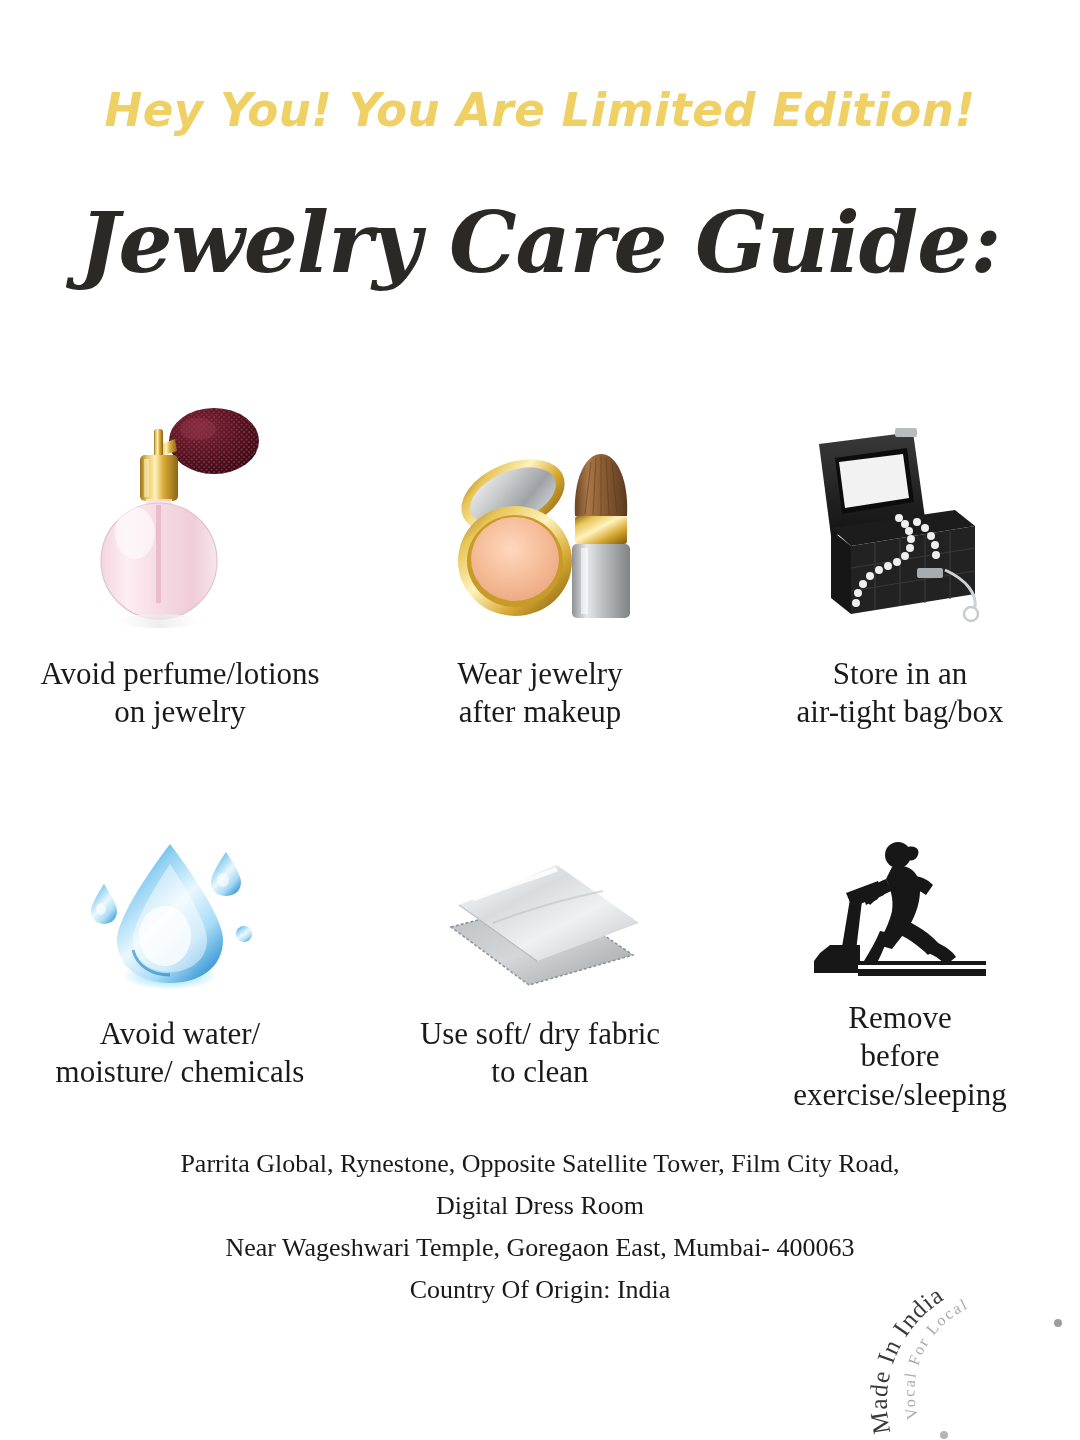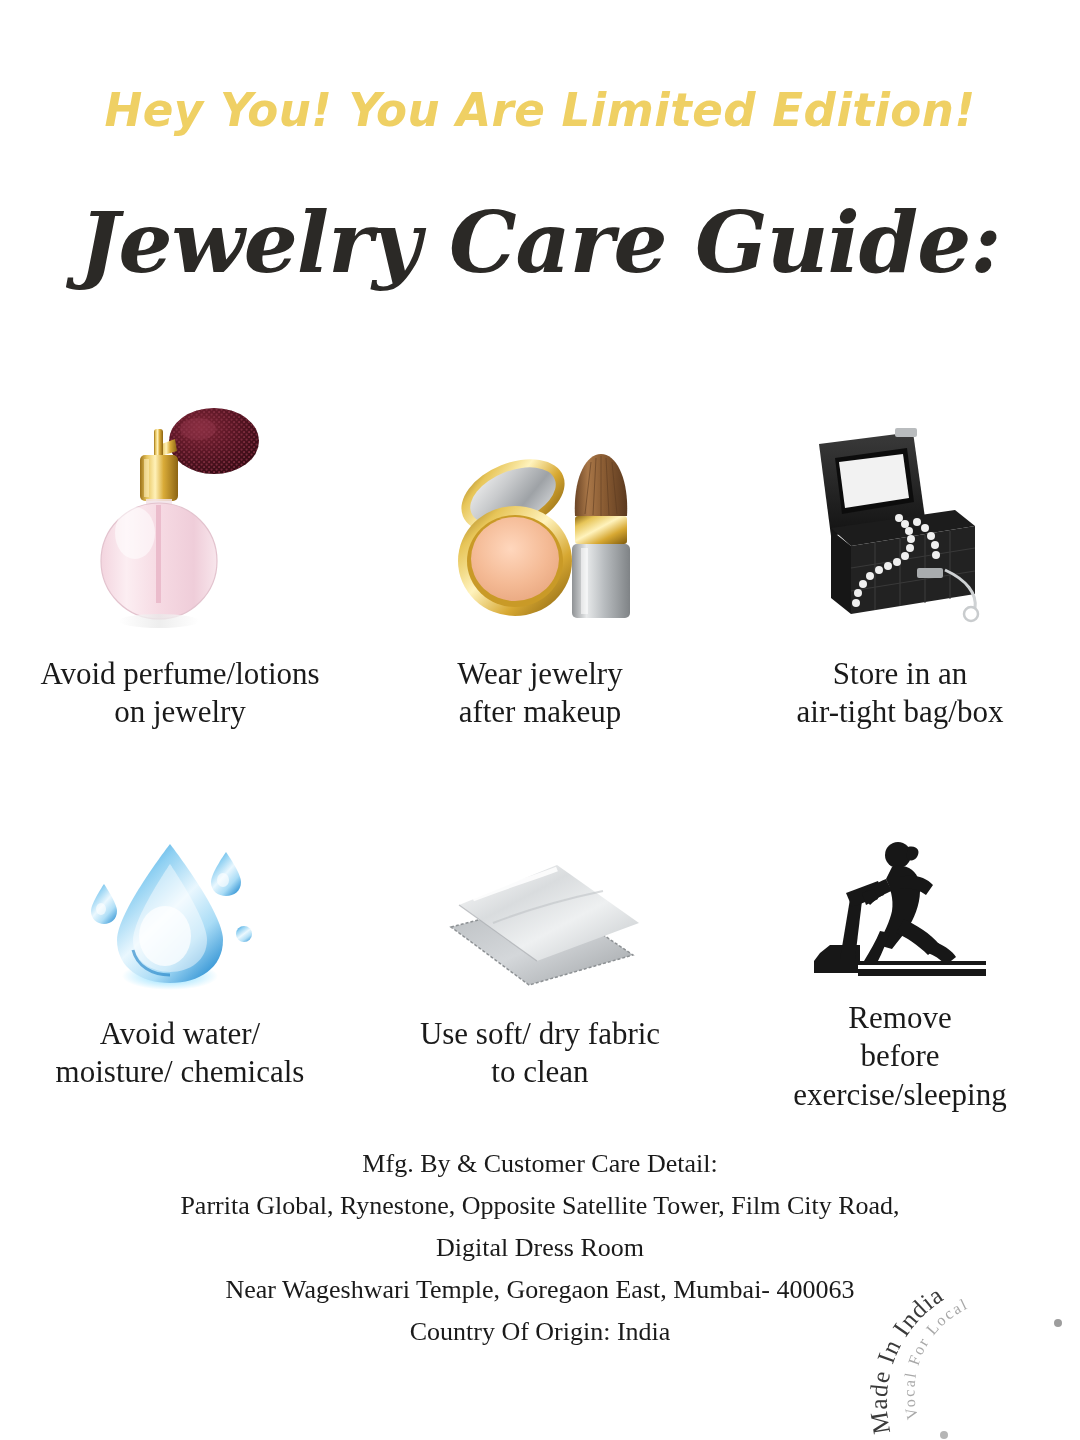--- a/index.html
+++ b/index.html
@@ -353,21 +353,20 @@
           </g>
         </svg>
       </div>
       <div class="cap">Remove
 before
 exercise/sleeping</div>
     </div>
   </div>
 
   <div class="footer">
-    <div>Mfg. By &amp; Customer Care Detail:</div>
     <div>Parrita Global, Rynestone, Opposite Satellite Tower, Film City Road,</div>
     <div>Digital Dress Room</div>
     <div>Near Wageshwari Temple, Goregaon East, Mumbai- 400063</div>
     <div>Country Of Origin: India</div>
   </div>
 
   <div class="badge">
     <svg viewBox="0 0 214 190">
       <defs>
         <path id="arcOuter" d="M 30 196 A 120 120 0 0 1 178 36"></path>

